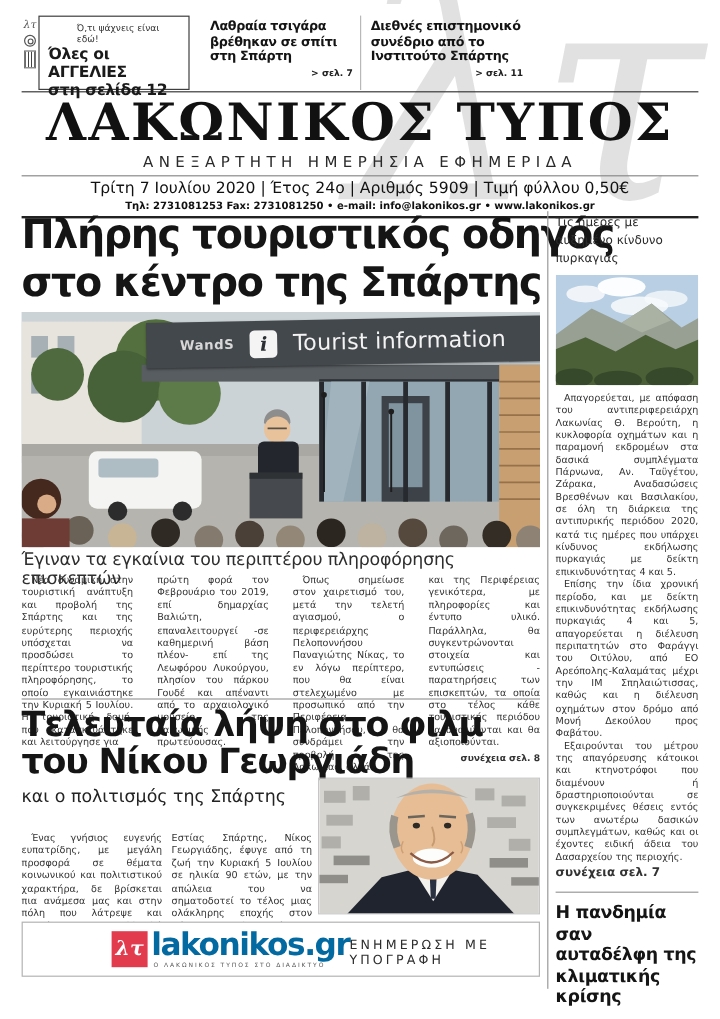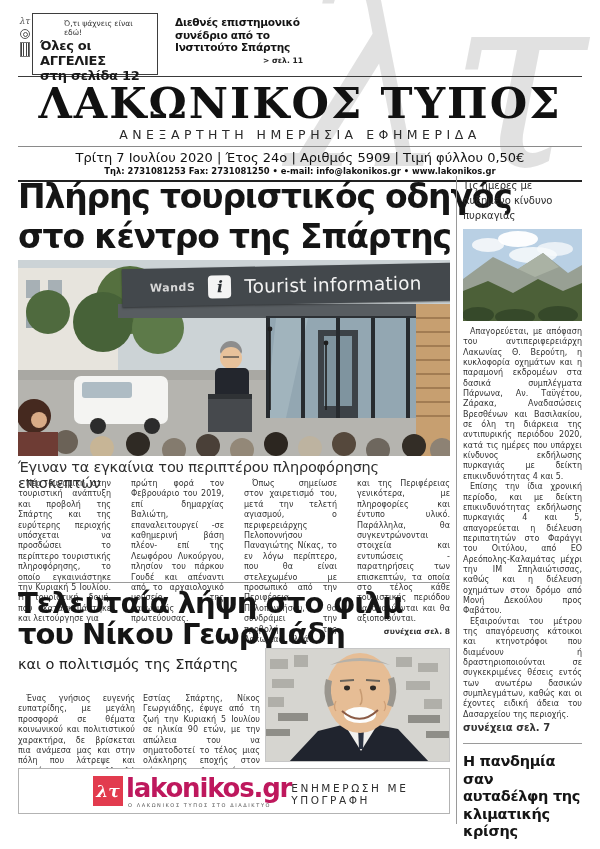--- a/index.html
+++ b/index.html
@@ -58,21 +58,21 @@
   .ob-h2{position:absolute;left:18px;top:619px;font-size:29px;font-weight:bold;letter-spacing:-1px;line-height:1.1;color:#151515;white-space:nowrap;z-index:2;}
   .ob-sub{position:absolute;left:18px;top:656px;width:235px;font-size:14.5px;line-height:17px;color:#232323;z-index:2;}
   .ob-body{position:absolute;left:18px;top:694px;width:242px;display:flex;gap:8px;z-index:2;}
   .ob-body .col{flex:1;font-size:8px;line-height:10.4px;text-align:justify;color:#333;}
   .portrait{position:absolute;left:265px;top:648px;width:185px;height:114px;border:1px solid #c6c6c6;z-index:2;overflow:hidden;}
 
   
   .footer-box{position:absolute;left:18px;top:768px;width:432px;height:46px;border:1px solid #b3b3b3;display:flex;align-items:center;padding-left:74px;z-index:2;background:#fff;}
   .logo-box{width:30px;height:30px;background:#e23b4e;display:flex;align-items:center;justify-content:center;font-family:"DejaVu Serif",serif;font-style:italic;font-weight:bold;font-size:17px;color:#fff;flex:0 0 auto;}
   .logo-col{margin-left:3px;display:flex;flex-direction:column;}
-  .logo-text{font-size:26px;font-weight:bold;letter-spacing:-1.2px;color:#be185d;line-height:26px;}
+  .logo-text{font-size:26px;font-weight:bold;letter-spacing:-1.2px;color:#0369a1;line-height:26px;}
   .logo-tag{font-size:5px;letter-spacing:1.6px;color:#555;margin-top:1px;margin-left:2px;}
   .footer-slogan{margin-left:auto;margin-right:14px;align-self:flex-start;margin-top:13px;font-size:10.5px;letter-spacing:2.6px;color:#2e2e2e;}
 
   
   .v-divider{position:absolute;left:456px;top:176px;height:648px;border-left:1px solid #9a9a9a;z-index:2;}
   .sidebar{position:absolute;left:463px;top:174px;width:119px;z-index:2;display:flex;flex-direction:column;}
   .sb-headline{font-size:14.5px;font-weight:bold;line-height:18px;letter-spacing:-.3px;color:#151515;}
   .sb-subhead{font-size:10px;line-height:15px;color:#2b2b2b;margin-top:4px;}
   .sb-photo{width:119px;height:92px;margin-top:6px;overflow:hidden;}
   .sb-body{margin-top:6px;font-size:8px;line-height:10.35px;text-align:justify;color:#333;}
@@ -89,20 +89,24 @@
 <div class="top-strip">
   <div class="mini-icons">
     <span class="mini-brand">λτ</span>
     <span class="mini-stamp"></span>
     <span class="mini-barcode"></span>
   </div>
   <div class="promo-box">
     <div class="promo-l1">Ό,τι ψάχνεις είναι εδώ!</div>
     <div class="promo-l2">Όλες οι ΑΓΓΕΛΙΕΣ</div>
     <div class="promo-l3">στη σελίδα 12</div>
+  </div>
+  <div class="teaser t1">
+    <div class="teaser-title">Λαθραία τσιγάρα βρέθηκαν σε σπίτι στη Σπάρτη</div>
+    <div class="teaser-page">&gt; σελ. 7</div>
   </div>
   <div class="teaser t2">
     <div class="teaser-title">Διεθνές επιστημονικό συνέδριο από το Ινστιτούτο Σπάρτης</div>
     <div class="teaser-page">&gt; σελ. 11</div>
   </div>
 </div>
 
 <div class="masthead">
   <div class="mast-rule-top"></div>
   <div class="mast-title">ΛΑΚΩΝΙΚΟΣ ΤΥΠΟΣ</div>

